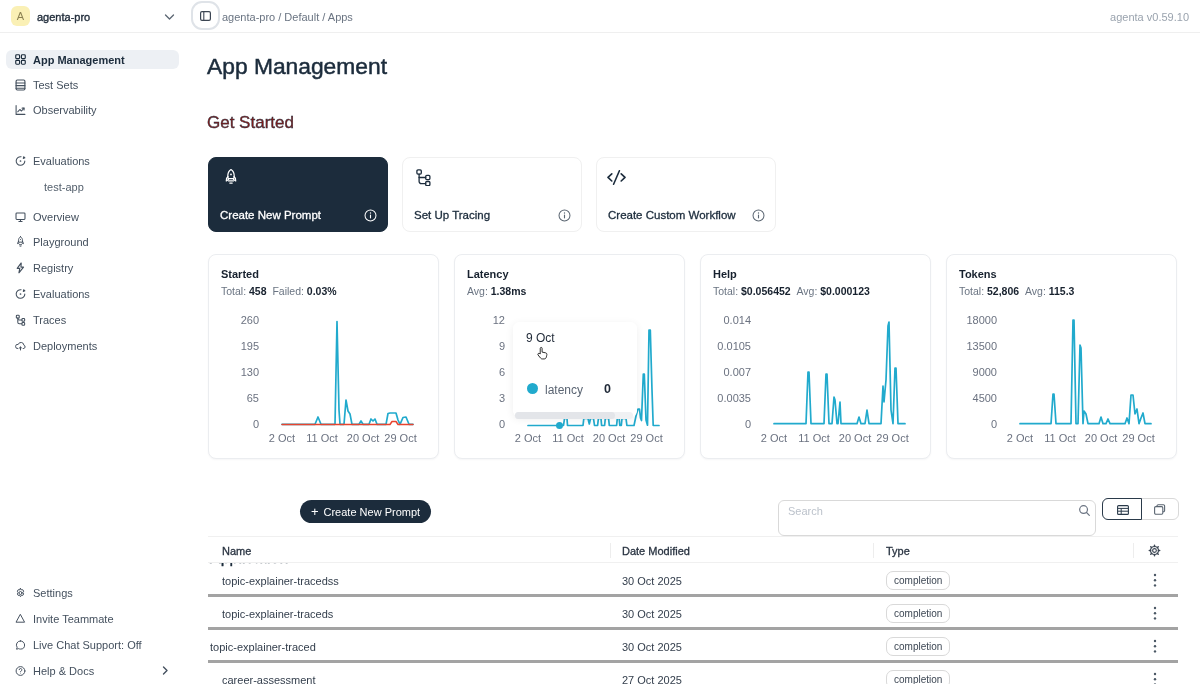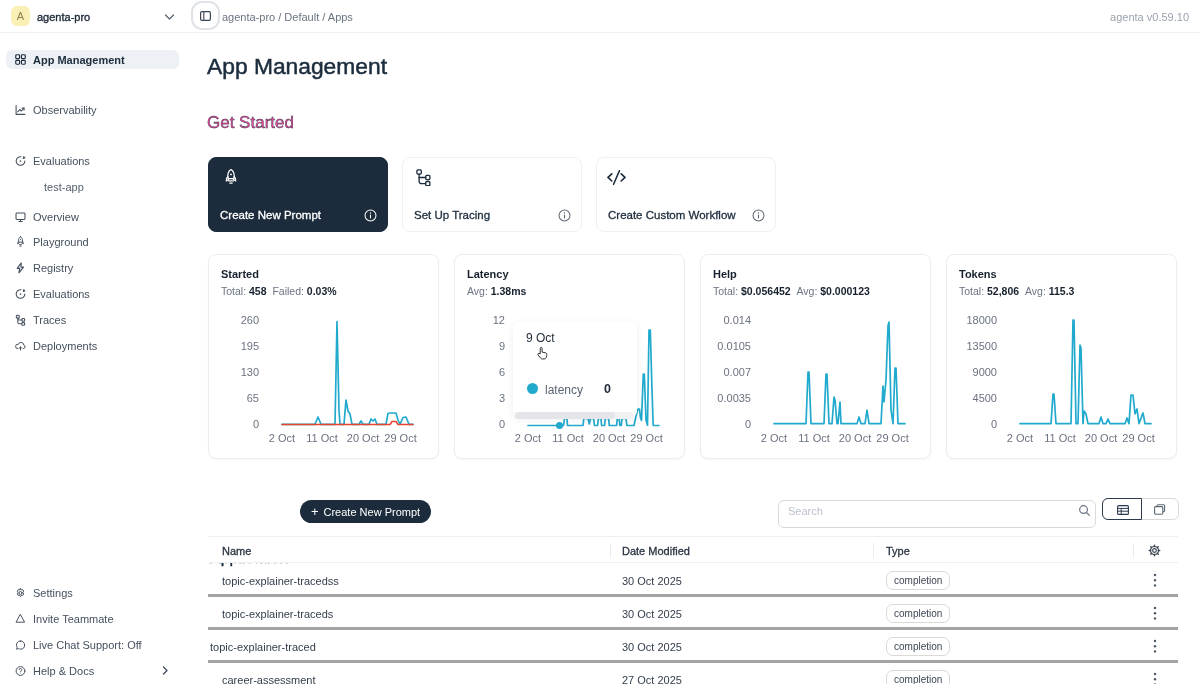--- a/index.html
+++ b/index.html
@@ -26,21 +26,21 @@
 
 #topbar { position:absolute; left:0; top:0; width:1200px; height:33px; background:transparent;
   border-bottom:1px solid #efefef; }
 #toggler { position:absolute; left:191px; top:1px; width:29px; height:29px; border-radius:11px;
   border:2.5px solid #dfe3e8; background:#fff; display:flex; align-items:center; justify-content:center; }
 #crumbs { position:absolute; left:222px; top:11px; font-size:11px; color:#6a7482; }
 #ver { position:absolute; right:11px; top:11px; font-size:11px; color:#9aa3ae; }
 
 
 #h1 { position:absolute; left:207px; top:53px; font-size:22.8px; font-weight:400; -webkit-text-stroke:0.5px #1c2c3c; color:#1c2c3c; }
-#h2 { position:absolute; left:207px; top:113px; font-size:17px; font-weight:400; -webkit-text-stroke:0.4px #1c2c3c; color:#ec4899; }
+#h2 { position:absolute; left:207px; top:113px; font-size:17px; font-weight:400; -webkit-text-stroke:0.4px #1c2c3c; color:#7f1d1d; }
 
 
 .gscard { position:absolute; top:157px; width:180px; height:75px; border-radius:8px;
   background:#fff; border:1px solid #f0f0f0; }
 .gscard .gicon { position:absolute; left:13px; top:10px; width:18px; height:18px; }
 .gscard .gtitle { position:absolute; left:11px; top:51px; font-size:11.5px; font-weight:400; -webkit-text-stroke:0.3px #1c2c3c; color:#1c2c3c; }
 .gscard .ginfo { position:absolute; right:10px; top:51px; width:13px; height:13px; }
 .gscard.dark { background:#1c2c3c; border-color:#1c2c3c; }
 .gscard.dark .gtitle { color:#fff; -webkit-text-stroke:0.3px #fff; }
 
@@ -48,21 +48,21 @@
 .stat { position:absolute; top:254px; width:231px; height:205px; border-radius:8px;
   background:#fff; border:1px solid #ebedf0; box-shadow:0 1px 2px rgba(16,24,40,.04); }
 .stat .t { position:absolute; left:12px; top:13px; font-size:11px; font-weight:700; color:#17212e; }
 .stat .sub { position:absolute; left:12px; top:30px; font-size:10.5px; color:#6a7482; }
 .stat .sub b { color:#17212e; font-weight:700; }
 
 
 #apph { position:absolute; left:210px; top:501px; font-size:16px; font-weight:400; -webkit-text-stroke:0.4px #1c2c3c; color:#1c2c3c;margin-top:48px; }
 #newbtn { position:absolute; left:300px; top:500px; width:131px; height:23px; border-radius:12px;
   background:#1c2c3c; color:#fff; font-size:11px; display:flex; align-items:center; justify-content:center; }
-#search { position:absolute; left:778px; top:500px; width:318px; height:28px; border:1px solid #d9d9d9;
+#search { position:absolute; left:778px; top:500px; width:318px; height:36px; border:1px solid #d9d9d9;
   border-radius:6px; background:#fff; }
 #search .ph { position:absolute; left:9px; top:4px; font-size:11px; color:#bcc2cb; }
 #seg { position:absolute; left:1102px; top:498px; width:77px; height:22px; border:1px solid #d9d9d9;
   border-radius:6px; background:#fff; }
 #seg .sel { position:absolute; left:-1px; top:-1px; width:40px; height:22px; border:1.5px solid #2a3a4a;
   border-radius:6px 0 0 6px; background:#fff; }
 
 
 #thead { position:absolute; left:208px; top:536px; width:970px; height:27px;
   border-top:1px solid #f0f0f0; border-bottom:1px solid #f0f0f0; background:#fff; }
@@ -87,20 +87,27 @@
 
     <div class="nav-item active" style="top:50px">
       <span class="ic">
           <svg class="sic" width="11" height="11" viewBox="0 0 12 12">
             <rect x="0.8" y="0.8" width="4.2" height="4.2" rx="1"></rect>
             <rect x="7" y="0.8" width="4.2" height="4.2" rx="1"></rect>
             <rect x="0.8" y="7" width="4.2" height="4.2" rx="1"></rect>
             <rect x="7" y="7" width="4.2" height="4.2" rx="1"></rect>
           </svg>
         </span>App Management</div>
+    <div class="nav-item" style="top:75px">
+      <span class="ic">
+          <svg class="sic" width="11" height="12" viewBox="0 0 12 13">
+            <rect x="1.2" y="1" width="9.6" height="11" rx="1.3"></rect>
+            <path d="M1.2 4.3h9.6M1.2 7.2h9.6M1.2 10.1h9.6"></path>
+          </svg>
+        </span>Test Sets</div>
     <div class="nav-item" style="top:100px">
       <span class="ic">
           <svg class="sic" width="12" height="12" viewBox="0 0 13 13">
             <path d="M1.3 1.3v10.4h10.4"></path>
             <path d="M3.2 8.6l2.5-2.7 2 1.8 3-3.4"></path>
             <path d="M10.7 6.6V4.3H8.4"></path>
           </svg>
         </span>Observability</div>
     <div class="nav-item" style="top:151px">
       <span class="ic">

